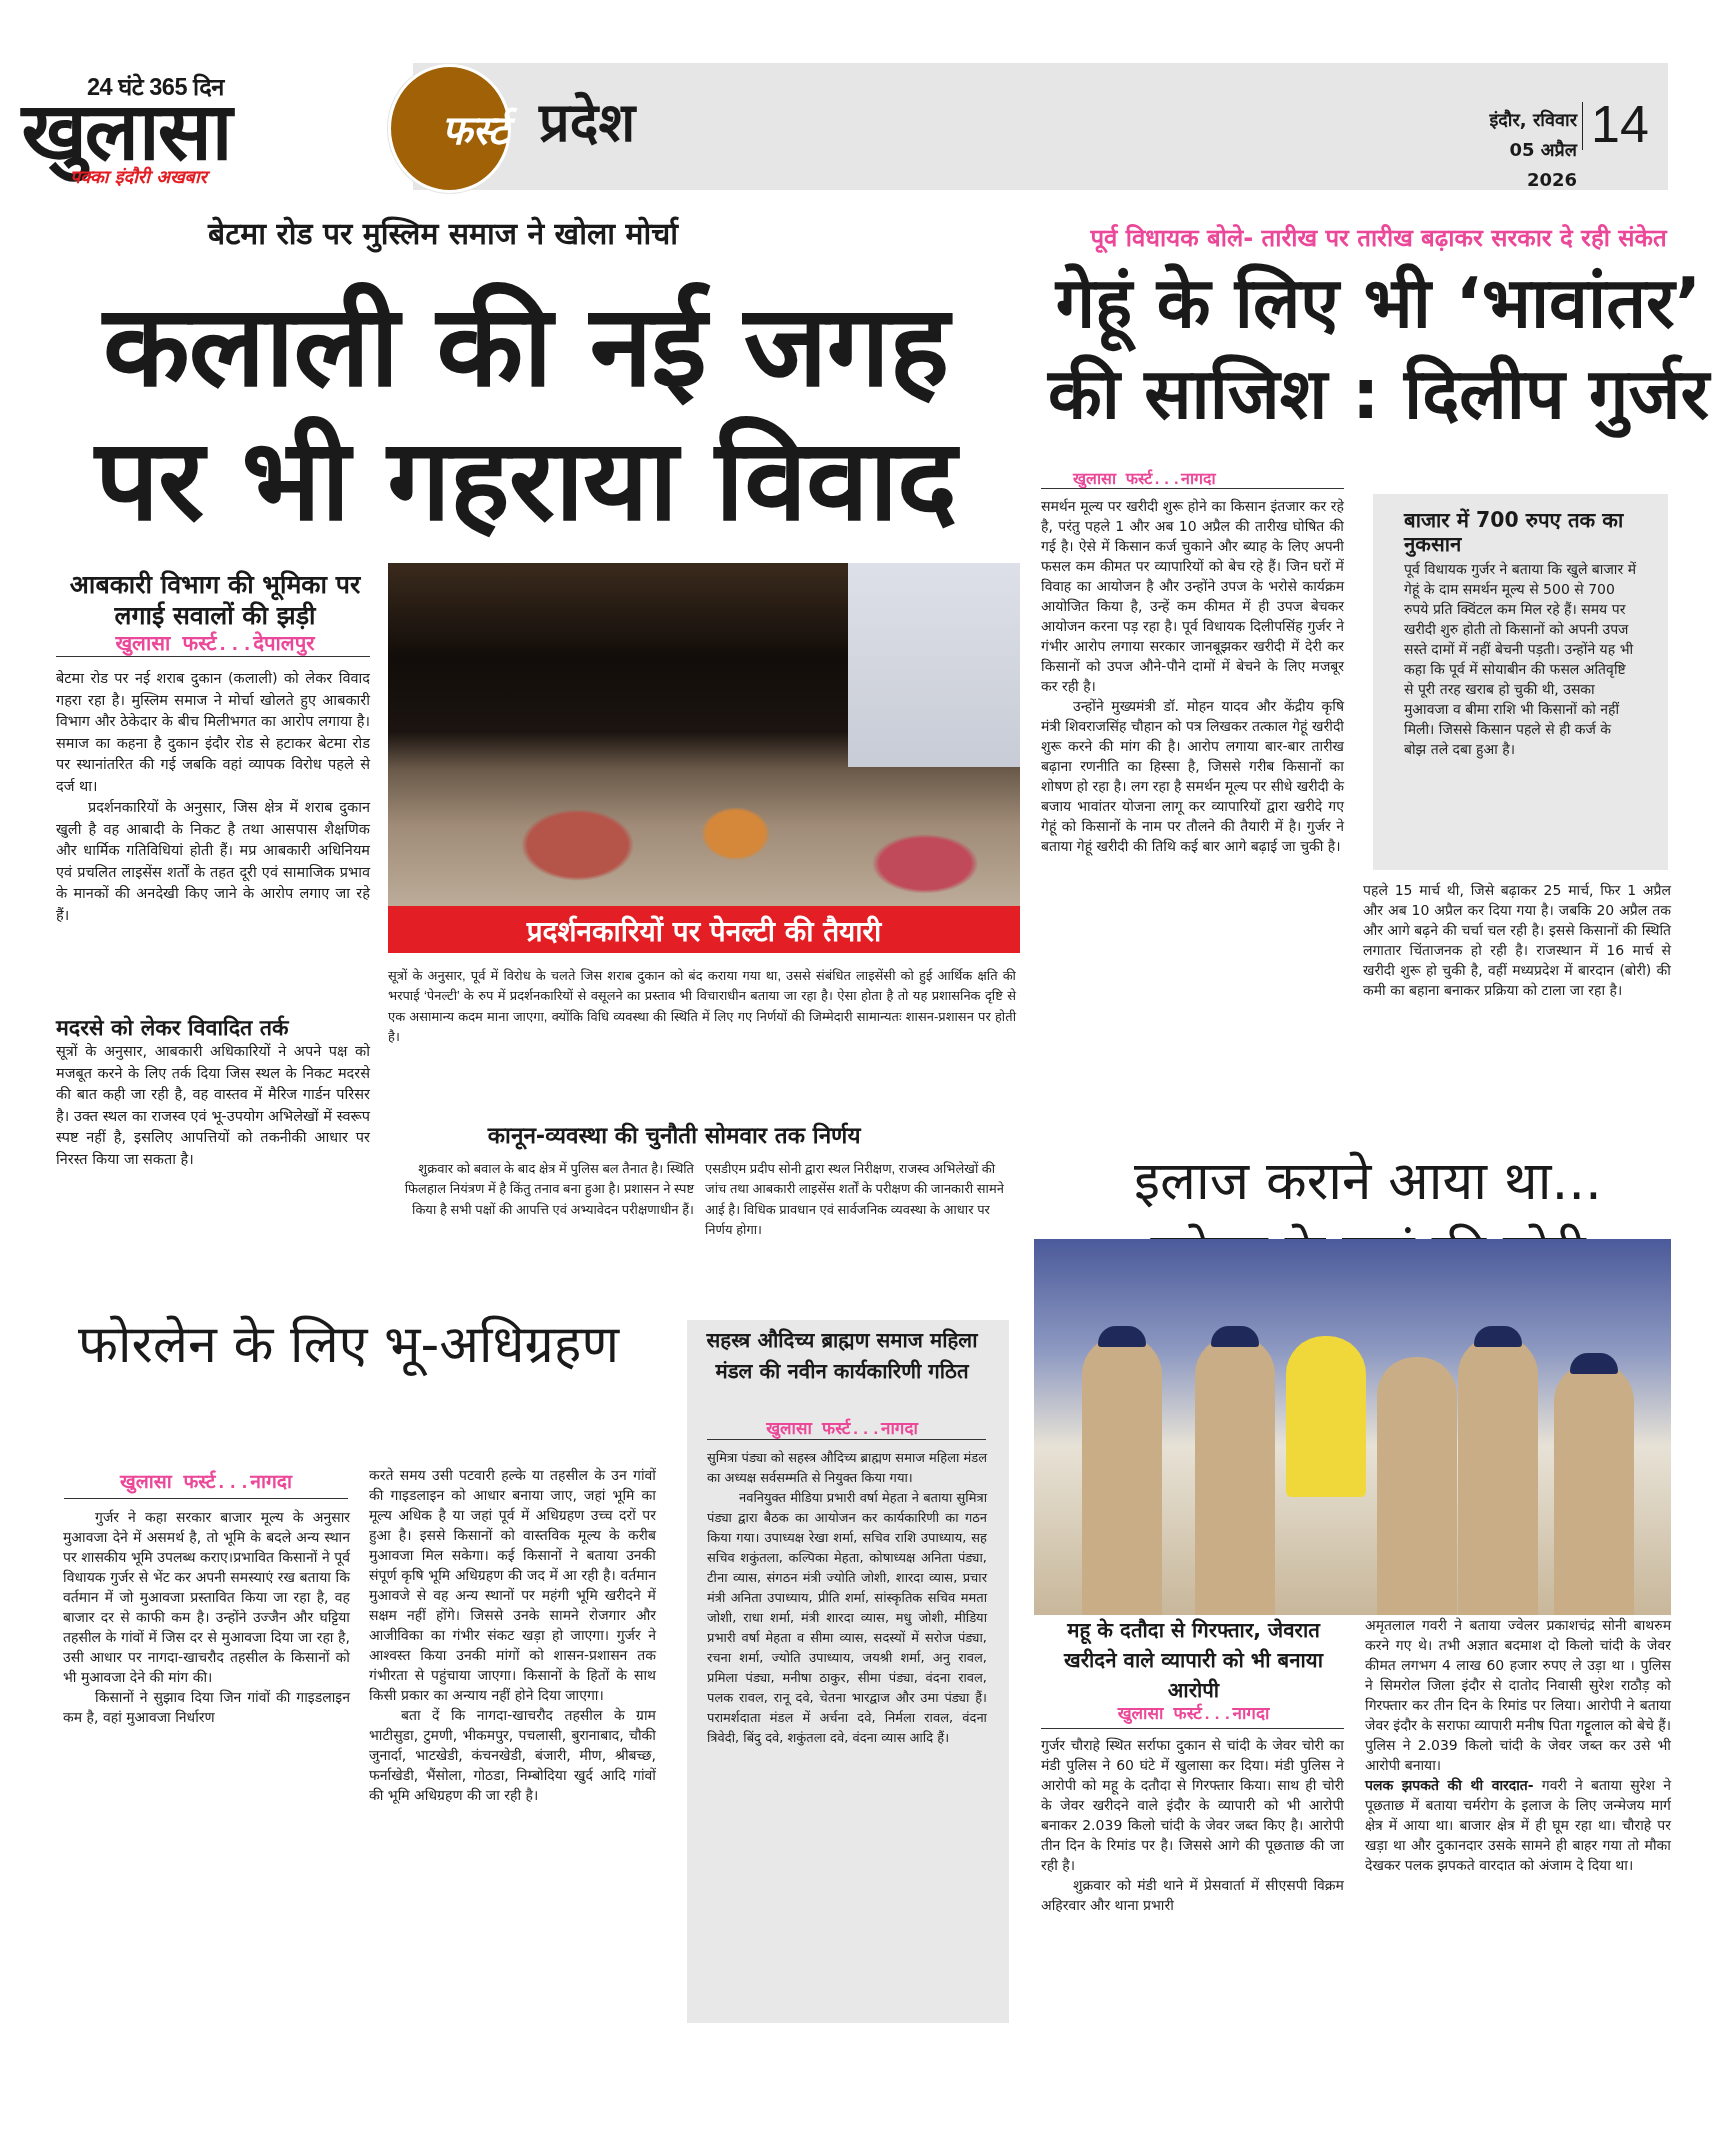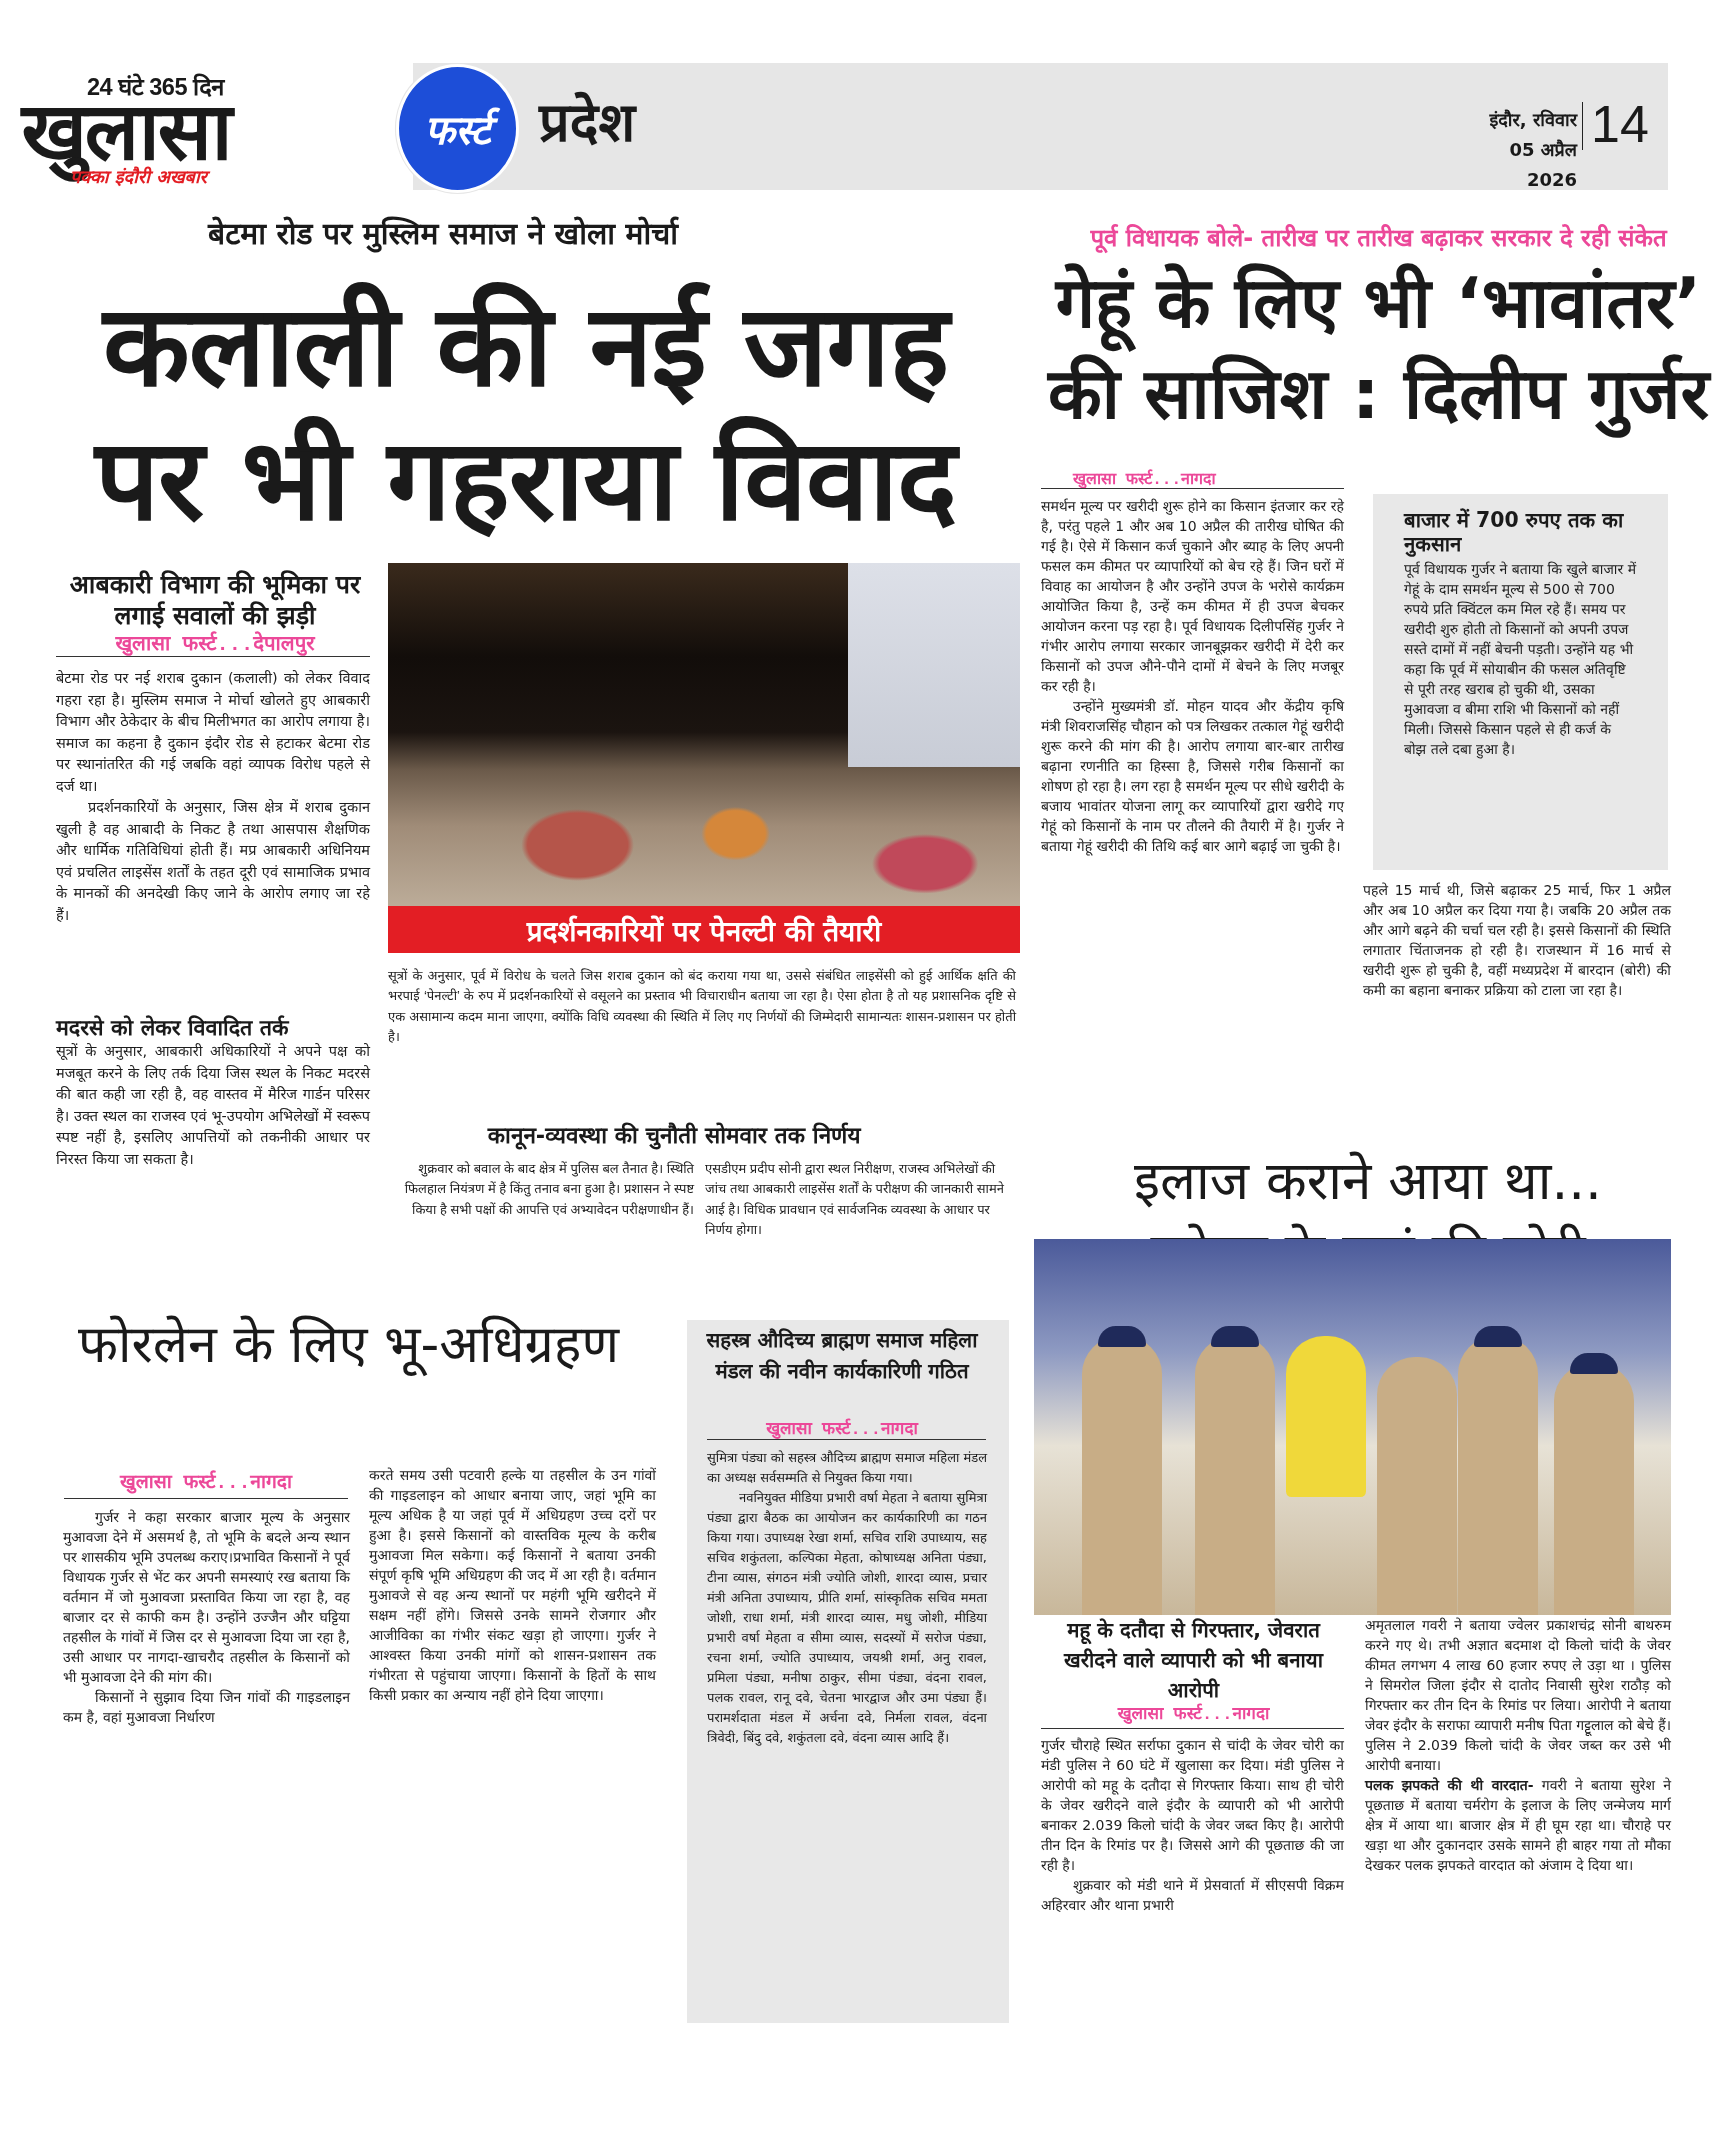--- a/index.html
+++ b/index.html
@@ -18,21 +18,21 @@
   .hl { font-family: "DejaVu Sans", sans-serif; font-weight: bold; color: #1a1a1a; text-align: center; }
   .byline { font-family: Liberation Mono, monospace; font-weight: bold; font-size: 18px; text-align: center; color: #ec4899; }
   .rule { border-bottom: 1.1px solid #333; }
   .grey { background: #e8e8e8; }
 
   
   #masthead-band { left: 413px; top: 63px; width: 1255px; height: 127px; background: #e6e6e6; }
   #tagline-top { left: 87px; top: 70px; font-size: 23.6px; font-weight: bold; font-family: "Liberation Sans", sans-serif; letter-spacing: -0.5px; }
   #logo-main { left: 21.5px; top: 86px; font-size: 80px; font-weight: bold; line-height: 91px; letter-spacing: -2.1px; font-family: "DejaVu Sans", sans-serif; }
   #logo-sub { left: 70px; top: 164px; font-size: 18px; color: #e31e24; font-weight: bold; font-style: italic; }
-  #logo-circle { left: 396px; top: 64px; width: 123px; height: 129px; border-radius: 50%; background: #1d4ed8; border: 3.2px solid #fff; box-shadow: 0 0 0 1.1px #e6e6e6; display: flex; align-items: center; justify-content: center; }
+  #logo-circle { left: 388px; top: 64px; width: 123px; height: 129px; border-radius: 50%; background: #a16207; border: 3.2px solid #fff; box-shadow: 0 0 0 1.1px #e6e6e6; display: flex; align-items: center; justify-content: flex-end; }
   #logo-circle span { color: #fff; font-size: 40px; font-weight: bold; font-style: italic; }
   #section-name { left: 539px; top: 91px; font-size: 54px; font-weight: bold; line-height: 64px; }
   #dateline { left: 1577px; top: 105px; text-align: right; font-size: 18px; font-weight: bold; line-height: 30px; width: 118px; transform: translateX(-118px); }
   #page-sep { left: 1582px; top: 102px; width: 1.1px; height: 48px; background: #222; }
   #page-num { left: 1591px; top: 94px; font-size: 52px; font-family: "Liberation Sans", sans-serif; font-weight: normal; }
 
   
   #kicker-left { left: 54px; top: 212px; width: 778px; font-size: 30px; }
   #main-head { left: 64px; top: 279px; width: 923px; font-size: 113px; line-height: 134px; letter-spacing: -1.1px; }
   #sub-head-left { left: 54px; top: 569px; width: 322px; font-size: 25px; line-height: 31px; }
@@ -174,20 +174,21 @@
     <div>फोरलेन के लिए भू-अधिग्रहण</div>
   </h1>
   <div id="byline-forlane" class="abs byline">खुलासा फर्स्ट...नागदा</div>
   <div id="rule-forlane" class="abs rule"></div>
   <div id="forlane-col-1" class="abs body-text">
     <p class="ind">गुर्जर ने कहा सरकार बाजार मूल्य के अनुसार मुआवजा देने में असमर्थ है, तो भूमि के बदले अन्य स्थान पर शासकीय भूमि उपलब्ध कराए।प्रभावित किसानों ने पूर्व विधायक गुर्जर से भेंट कर अपनी समस्याएं रख बताया कि वर्तमान में जो मुआवजा प्रस्तावित किया जा रहा है, वह बाजार दर से काफी कम है। उन्होंने उज्जैन और घट्टिया तहसील के गांवों में जिस दर से मुआवजा दिया जा रहा है, उसी आधार पर नागदा-खाचरौद तहसील के किसानों को भी मुआवजा देने की मांग की।</p>
     <p class="ind">किसानों ने सुझाव दिया जिन गांवों की गाइडलाइन कम है, वहां मुआवजा निर्धारण</p>
   </div>
   <div id="forlane-col-2" class="abs body-text">
     <p>करते समय उसी पटवारी हल्के या तहसील के उन गांवों की गाइडलाइन को आधार बनाया जाए, जहां भूमि का मूल्य अधिक है या जहां पूर्व में अधिग्रहण उच्च दरों पर हुआ है। इससे किसानों को वास्तविक मूल्य के करीब मुआवजा मिल सकेगा। कई किसानों ने बताया उनकी संपूर्ण कृषि भूमि अधिग्रहण की जद में आ रही है। वर्तमान मुआवजे से वह अन्य स्थानों पर महंगी भूमि खरीदने में सक्षम नहीं होंगे। जिससे उनके सामने रोजगार और आजीविका का गंभीर संकट खड़ा हो जाएगा। गुर्जर ने आश्वस्त किया उनकी मांगों को शासन-प्रशासन तक गंभीरता से पहुंचाया जाएगा। किसानों के हितों के साथ किसी प्रकार का अन्याय नहीं होने दिया जाएगा।</p>
+    <p class="ind">बता दें कि नागदा-खाचरौद तहसील के ग्राम भाटीसुडा, टुमणी, भीकमपुर, पचलासी, बुरानाबाद, चौकी जुनार्दा, भाटखेडी, कंचनखेडी, बंजारी, मीण, श्रीबच्छ, फर्नाखेडी, भैंसोला, गोठडा, निम्बोदिया खुर्द आदि गांवों की भूमि अधिग्रहण की जा रही है।</p>
   </div>
 </article>
 
 <article>
   <div id="brahmin-box" class="abs grey" style="height:703px;"></div>
   <h2 id="brahmin-head" class="abs hl">सहस्त्र औदिच्य ब्राह्मण समाज महिला मंडल की नवीन कार्यकारिणी गठित</h2>
   <div id="byline-brahmin" class="abs byline">खुलासा फर्स्ट...नागदा</div>
   <div id="rule-brahmin" class="abs rule"></div>
   <div id="brahmin-body" class="abs body-text">
     <p>सुमित्रा पंड्या को सहस्त्र औदिच्य ब्राह्मण समाज महिला मंडल का अध्यक्ष सर्वसम्मति से नियुक्त किया गया।</p>

